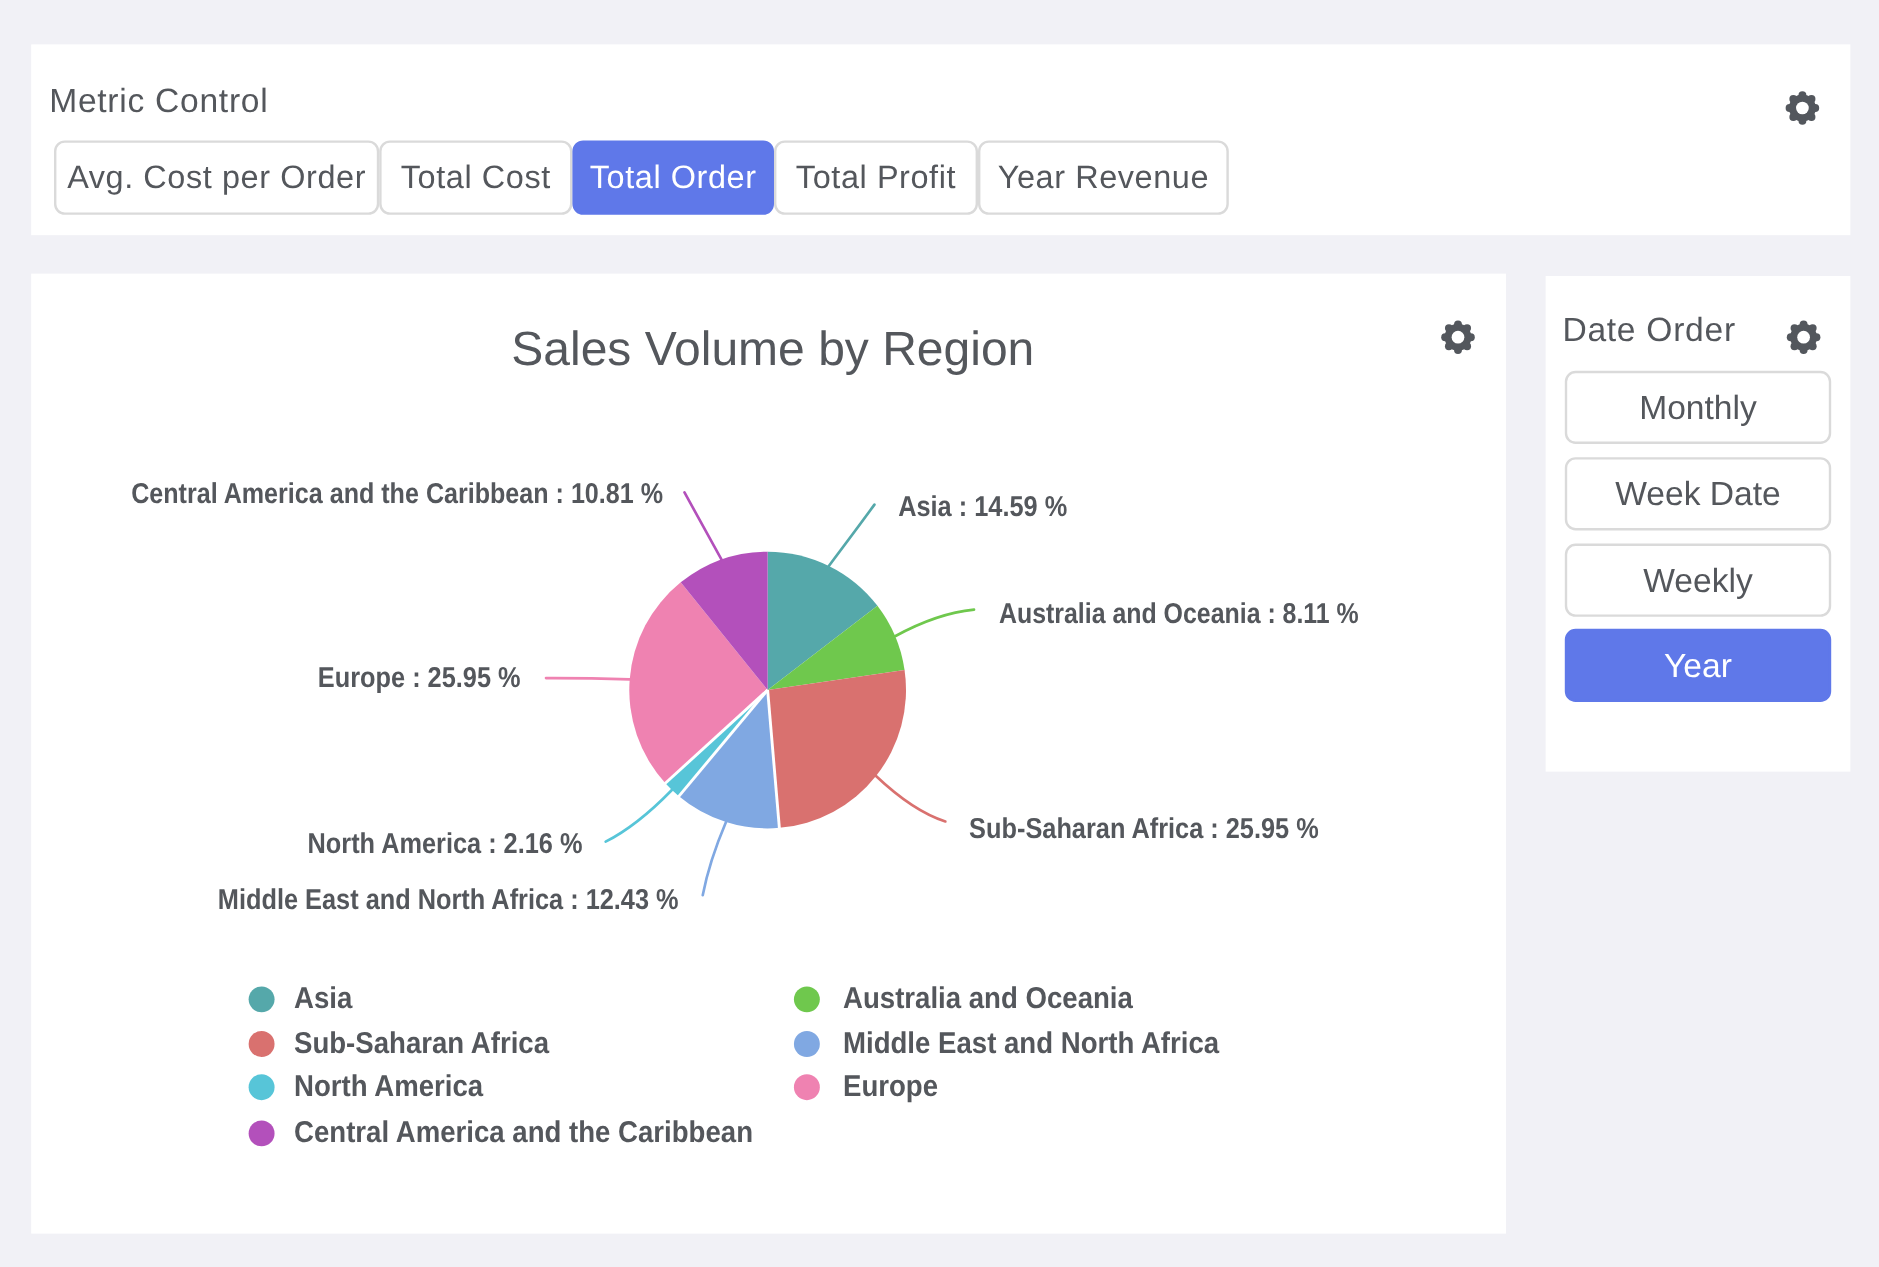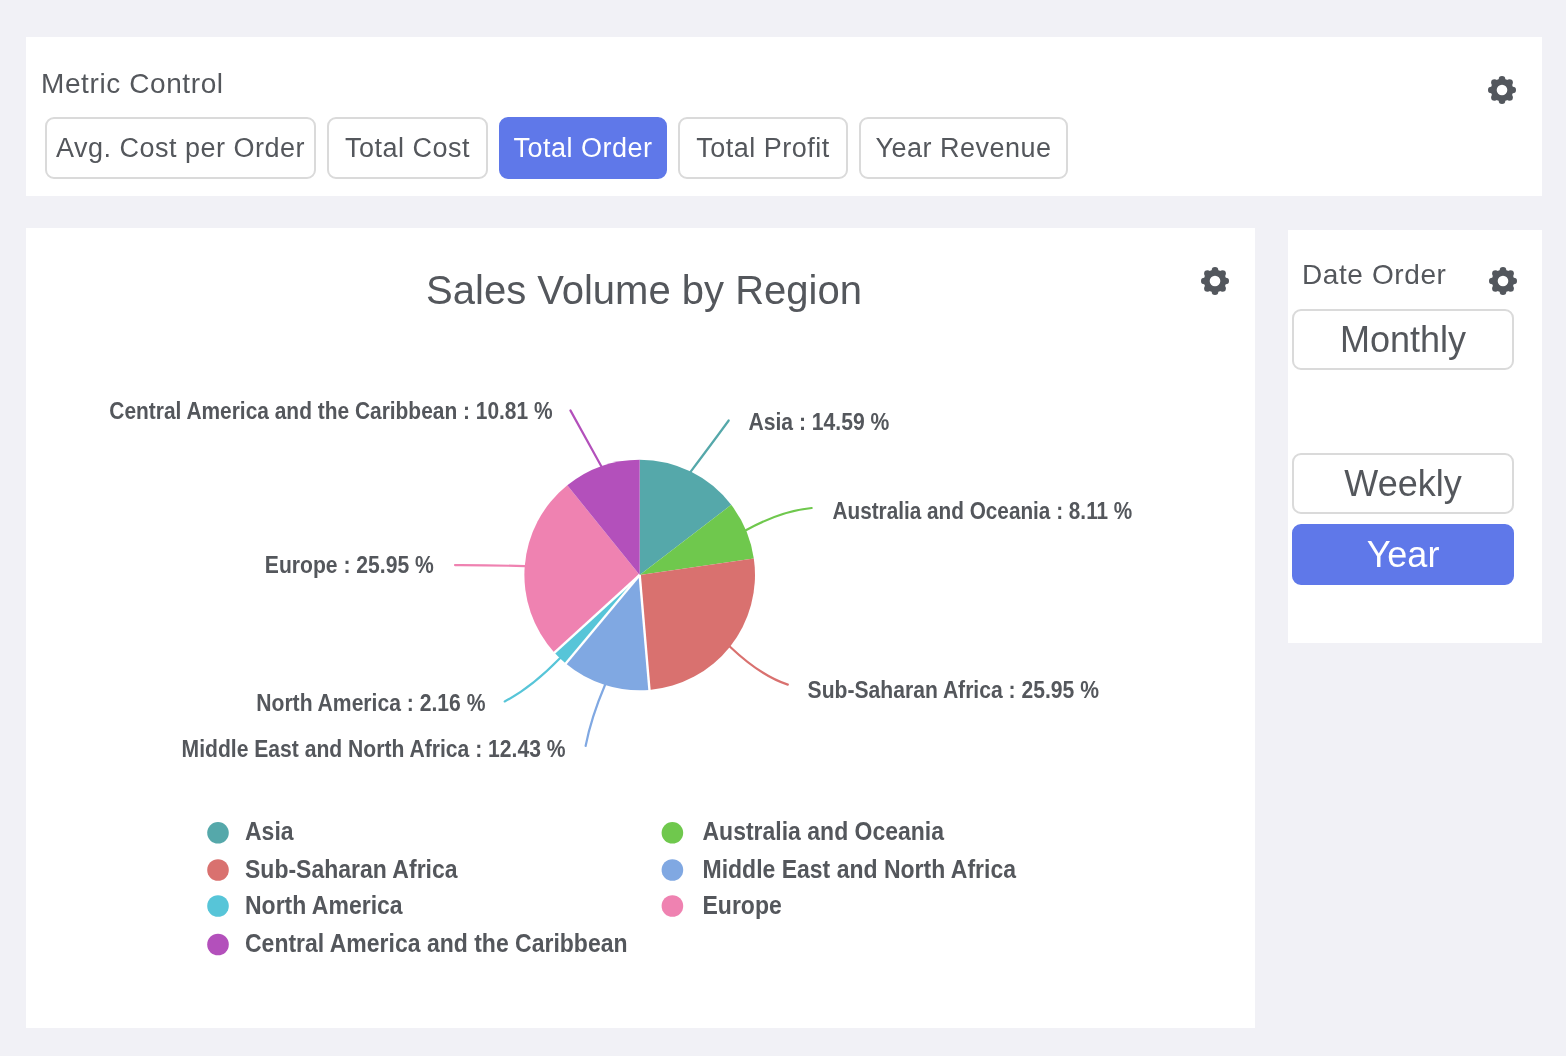--- a/index.html
+++ b/index.html
@@ -2,25 +2,25 @@
 <html><head>
 <meta charset="utf-8">
 <style>
 * { margin:0; padding:0; box-sizing:border-box; }
 html,body { width:1566px; height:1056px; background:#f1f1f6; font-family:"Liberation Sans", sans-serif; }
 .card { position:absolute; background:#ffffff; }
 #topcard { left:26px; top:37px; width:1516px; height:159px; }
 #maincard { left:26px; top:228px; width:1229px; height:800px; }
 #sidecard { left:1288px; top:230px; width:254px; height:413px; }
 .paneltitle { position:absolute; font-size:28px; color:#54575c; letter-spacing:0.6px; }
-.btnrow { position:absolute; left:19px; top:80px; display:flex; gap:11px; }
+.btnrow { position:absolute; left:19px; top:80px; display:flex; gap:0; }
 .mbtn { height:62px; border:2px solid #dadada; border-radius:9px; background:#fff; color:#54575c; font-size:27px; letter-spacing:0.5px; display:flex; align-items:center; justify-content:center; }
 .mbtn.sel { background:#5f78e9; border-color:#5f78e9; color:#fff;text-align:right; }
 .gear { position:absolute; width:30px; height:30px; }
-.dbtn { position:absolute; left:4px; width:222px; height:61px; border:2px solid #dadada; border-radius:9px; background:#fff; color:#54575c; font-size:36px; display:flex; align-items:center; justify-content:center; }
+.dbtn { position:absolute; left:16px; width:222px; height:61px; border:2px solid #dadada; border-radius:9px; background:#fff; color:#54575c; font-size:28px; display:flex; align-items:center; justify-content:center; }
 .dbtn.sel { background:#5f78e9; border-color:#5f78e9; color:#fff; }
 </style>
 </head>
 <body>
 <div class="card" id="topcard">
   <div class="paneltitle" style="left:15px; top:31px;">Metric Control</div>
   <div class="btnrow">
     <div class="mbtn" style="width:271px;">Avg. Cost per Order</div>
     <div class="mbtn" style="width:161px;text-align:right;">Total Cost</div>
     <div class="mbtn sel" style="width:168px;">Total Order</div>
@@ -108,15 +108,16 @@
   </g>
 </svg>
 </div>
 
 <div class="card" id="sidecard">
   <div class="paneltitle" style="left:14px; top:29px;">Date Order</div>
   <svg class="gear" style="left:200px; top:36px;" viewBox="0 0 30 30">
       <use href="#gearsym"></use>
     </svg>
   <div class="dbtn" style="top:79px;">Monthly</div>
+  <div class="dbtn" style="top:151px;">Week Date</div>
   <div class="dbtn" style="top:223px;">Weekly</div>
   <div class="dbtn sel" style="top:294px;">Year</div>
 </div>
 
 </body></html>

